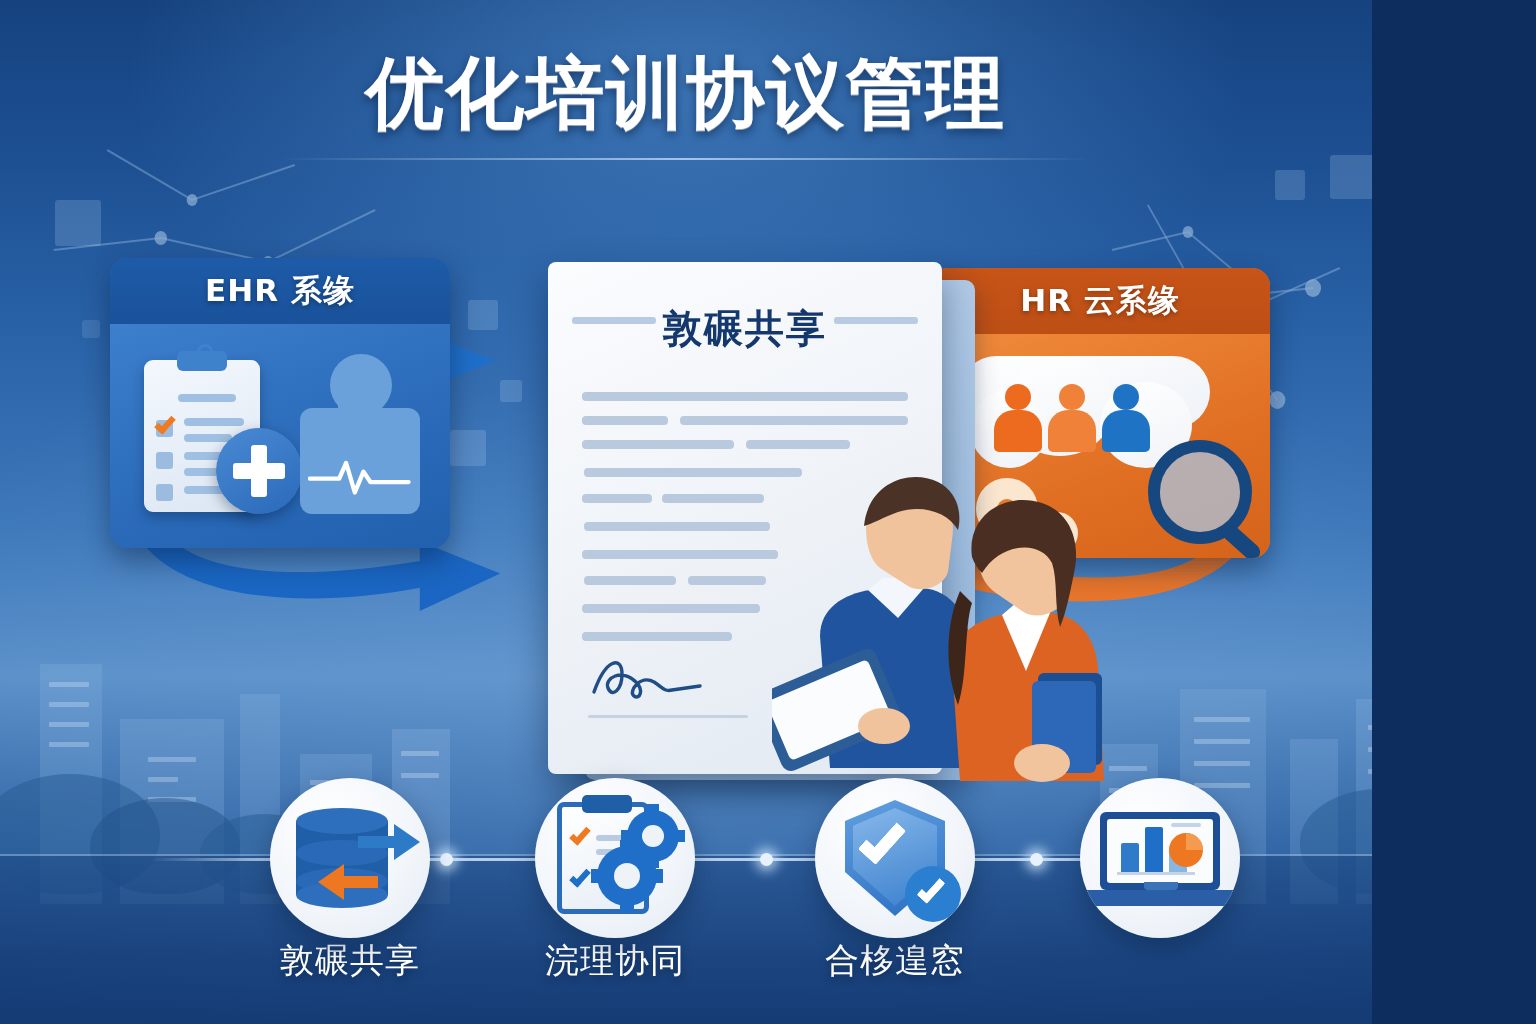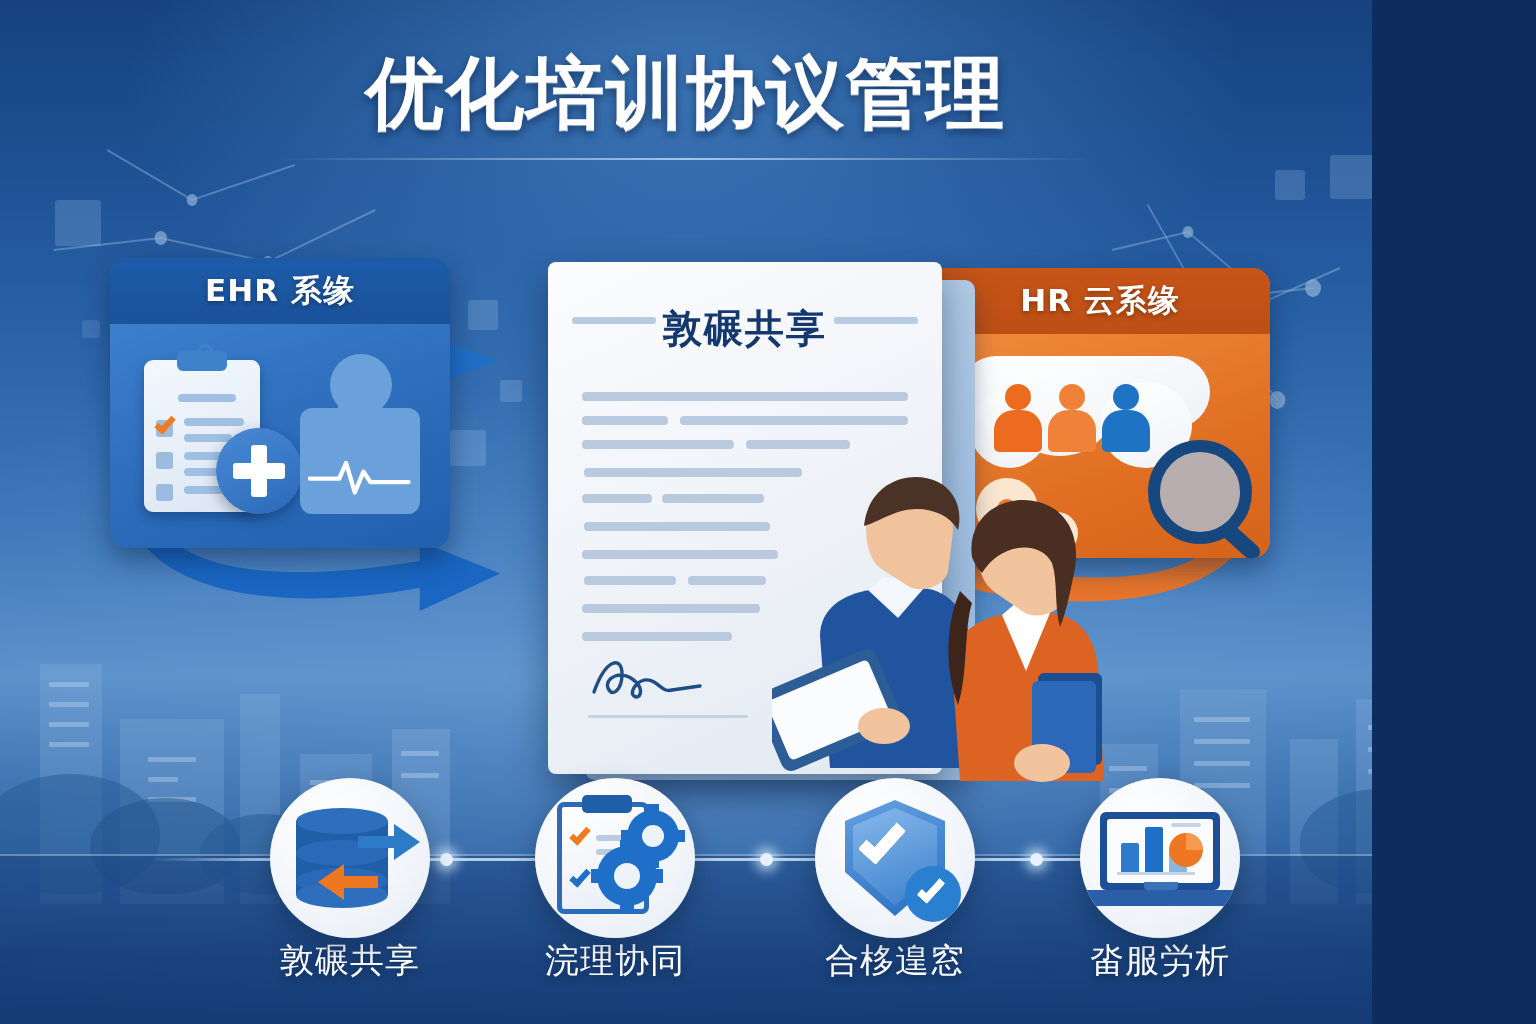--- a/index.html
+++ b/index.html
@@ -455,16 +455,15 @@
             <div style="position:absolute;left:17px;top:0;width:17px;height:17px;background:#f59a4e;border-radius:0 17px 0 0;"></div>
           </div>
           <div style="position:absolute;right:12px;top:4px;width:30px;height:4px;border-radius:2px;background:#c4d4e6;"></div>
           <div style="position:absolute;left:10px;bottom:8px;width:78px;height:3px;background:#c4d4e6;"></div>
         </div>
       </div>
       <div class="lapbase">
         <div style="position:absolute;left:58px;top:-8px;width:34px;height:8px;border-radius:0 0 4px 4px;background:#3a73b8;"></div>
       </div>
     </div>
-    <div class="flabel">畓服労析</div>
   </div>
 
 </div>
 
 </body></html>

